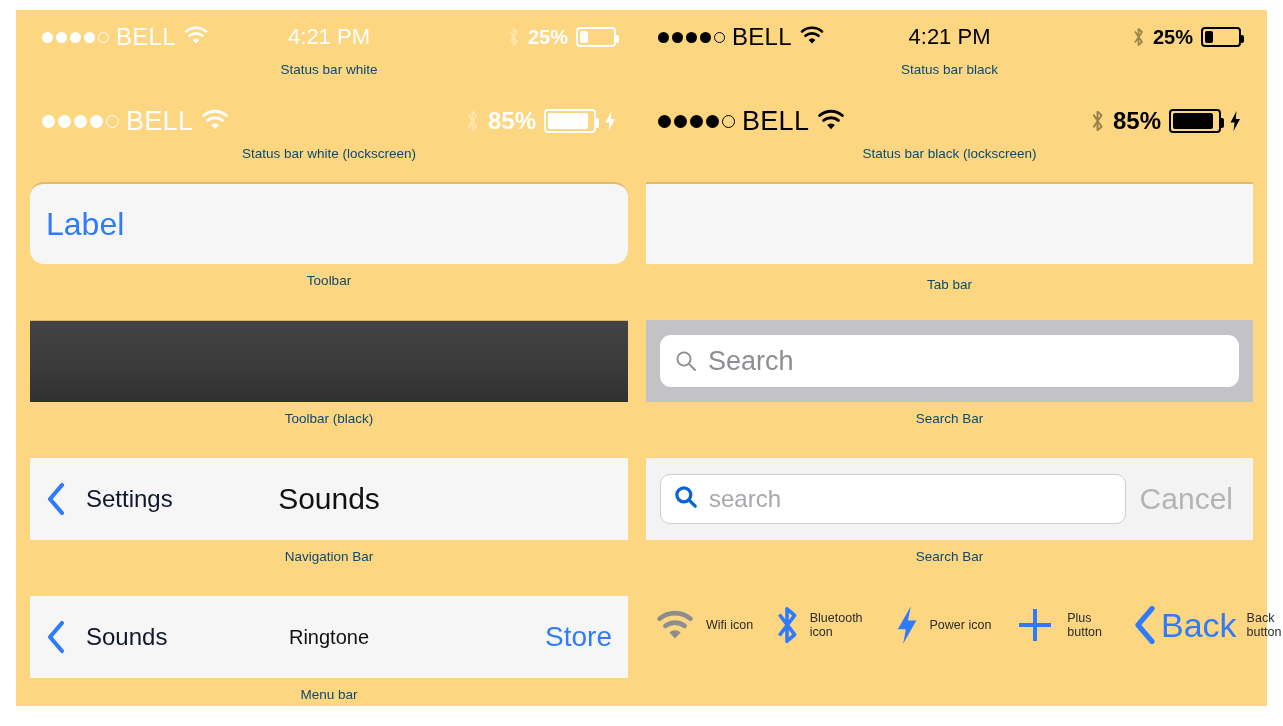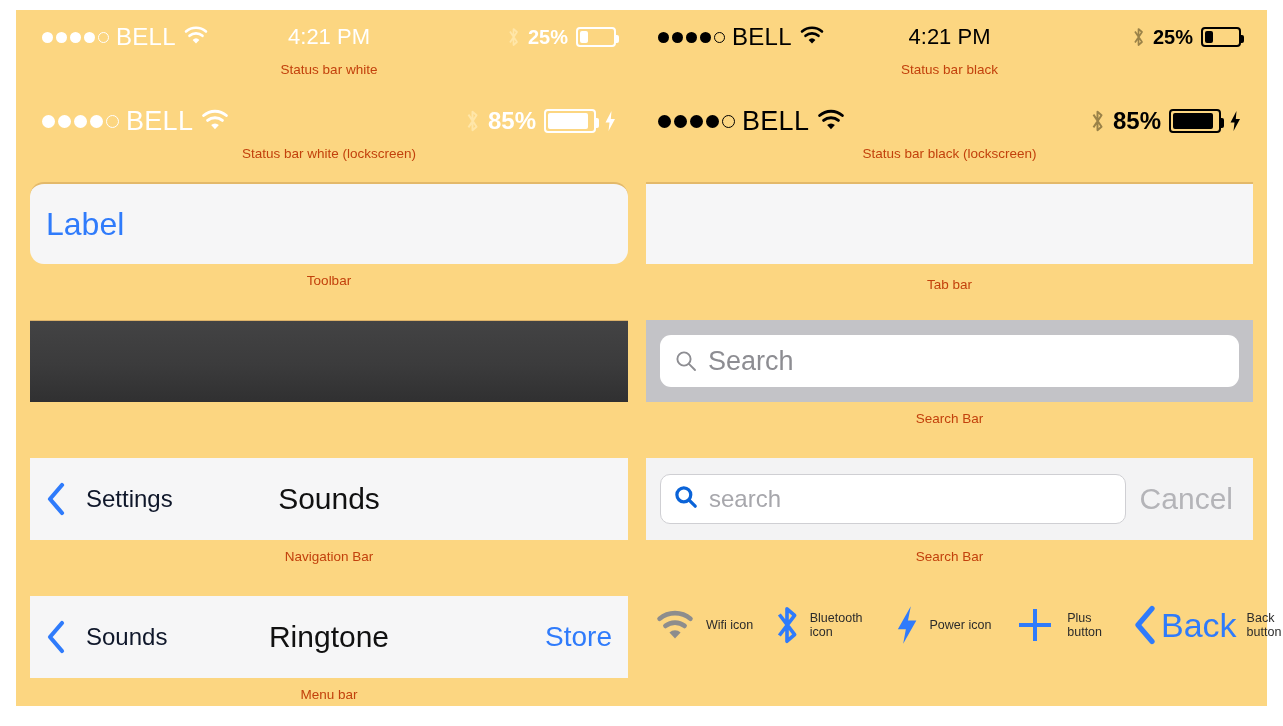--- a/index.html
+++ b/index.html
@@ -9,21 +9,21 @@
   }
   .canvas{
     position:absolute;left:16px;top:10px;width:1251px;height:696px;
     background:#fcd681;
   }
   .col{position:absolute;top:0;}
   .colL{left:14px;width:598px;}
   .colR{left:630px;width:607px;}
 
   .caption{
-    font-size:13.5px;color:#c2410c;text-align:center;
+    font-size:13.5px;color:#0c4a6e;text-align:center;
     font-family:"Liberation Sans", sans-serif;
   }
 
   
   .statusbar{
     display:flex;align-items:center;height:42px;position:relative;
     padding:0 12px;box-sizing:border-box;
   }
   .sb-left{display:flex;align-items:center;gap:7px;}
   .sb-center{position:absolute;left:0;right:0;text-align:center;pointer-events:none;}
@@ -70,21 +70,21 @@
   .barbox{background:#f6f6f7;box-sizing:border-box;position:relative;}
   .toolbar{height:82px;border-top:2px solid #e3b96a;display:flex;align-items:center;padding:0 16px;border-radius:14px;}
   .toolbar-label{color:#2f7bfb;font-size:32px;}
   .toolbar-black{height:82px;background:linear-gradient(180deg,#434344 0%,#3b3b3c 55%,#303031 100%);
         border-top:1px solid #dcb269;}
   .tabbar{height:82px;border-top:2px solid #e3b96a;}
 
   .navbar{height:82px;display:flex;align-items:center;position:relative;padding:0 16px;}
   .nav-back{display:flex;align-items:center;gap:20px;color:#0f172a;font-size:24px;z-index:2;}
   .nav-title{position:absolute;left:0;right:0;text-align:center;font-size:30px;color:#111;}
-  .menubar .nav-title{font-size:30px;}
+  .menubar .nav-title{font-size:20px;}
   .nav-right{margin-left:auto;color:#2f7bfb;font-size:28px;z-index:2;}
 
   .chev{width:20px;height:34px;display:block;}
   .chev-lg{width:24px;height:40px;}
 
   
   .searchbar1{height:82px;background:#c3c3c7;display:flex;align-items:center;padding:0 14px;box-sizing:border-box;}
   .sfield1{flex:1;height:52px;background:#ffffff;border-radius:11px;display:flex;align-items:center;
         gap:10px;padding:0 14px;box-sizing:border-box;}
   .sph1{color:#8d8d92;font-size:27px;}
@@ -193,20 +193,21 @@
 
     <div style="position:absolute;top:172px;left:0;right:0;">
       <div class="barbox toolbar">
         <span class="toolbar-label">Label</span>
       </div>
       <div class="caption" style="margin-top:9px;">Toolbar</div>
     </div>
 
     <div style="position:absolute;top:310px;left:0;right:0;">
       <div class="barbox toolbar-black"></div>
+      <div class="caption" style="margin-top:9px;">Toolbar (black)</div>
     </div>
 
     <div style="position:absolute;top:448px;left:0;right:0;">
       <div class="barbox navbar">
         <span class="nav-back">
           <span>
             <svg class="chev" viewBox="0 0 20 34">
                 <path d="M16 3L4 17l12 14" fill="none" stroke="#2f7bfb" stroke-width="4.2" stroke-linecap="round" stroke-linejoin="round"></path>
               </svg>
           </span>

